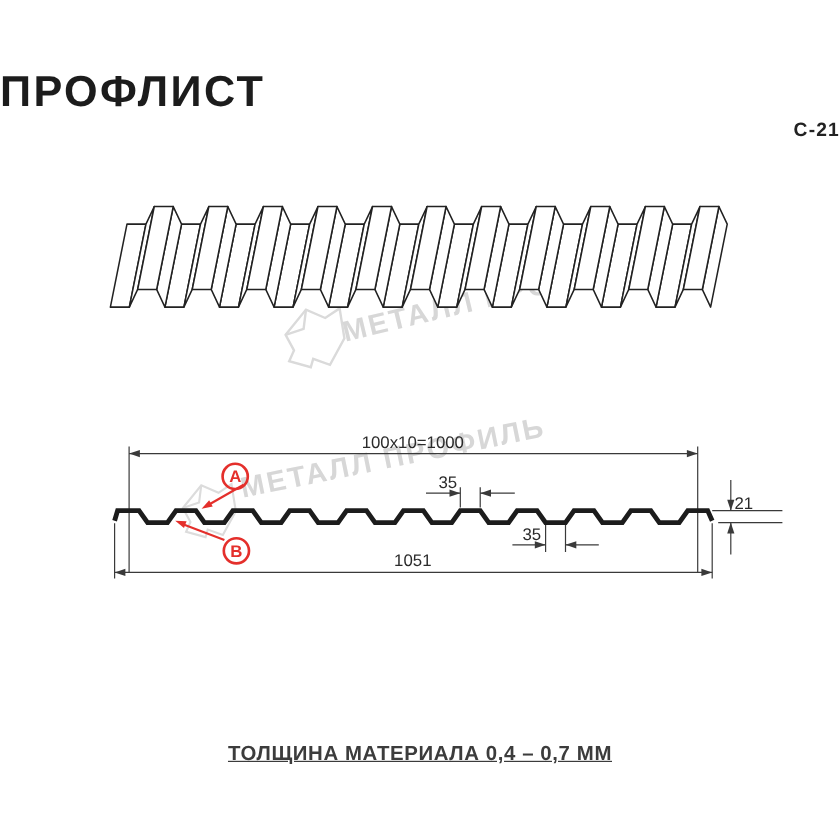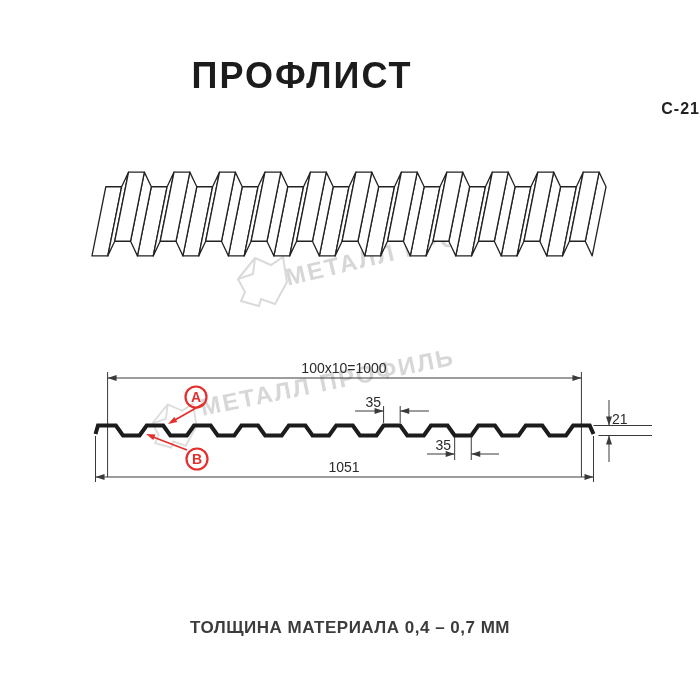--- a/index.html
+++ b/index.html
@@ -1,33 +1,33 @@
 <!DOCTYPE html>
 <html><head>
 <meta charset="utf-8">
 <style>
   html,body{margin:0;padding:0;}
   body{width:700px;height:700px;background:#ffffff;position:relative;overflow:hidden;
        font-family:"Liberation Sans","DejaVu Sans",sans-serif;}
   .abs{position:absolute;}
   
-  .title{left:0;top:55px;width:604px;text-align:center;font-size:36px;font-weight:800;
+  .title{left:0;top:55px;width:604px;text-align:left;font-size:36px;font-weight:800;
          letter-spacing:2px;color:#1c1c1c;}
   .subtitle{left:0;top:100px;width:700px;text-align:right;font-size:16px;font-weight:700;
             letter-spacing:1px;color:#222;}
   
   .wm{z-index:0;color:#d7d7d7;font-weight:700;font-size:24px;letter-spacing:2px;white-space:nowrap;}
   .wm1t{left:286px;top:264px;transform:rotate(-13.5deg);transform-origin:0 50%;}
   .wm2t{left:201px;top:394px;transform:rotate(-11.5deg);transform-origin:0 50%;}
   .wmlogo{z-index:0;}
   
   .iso{left:90px;top:170px;z-index:1;}
   .xsec{left:40px;top:350px;z-index:1;}
   .footer{left:0;top:618px;width:700px;text-align:center;font-size:17px;font-weight:700;
-          letter-spacing:0.5px;color:#3c3c3c;}
+          letter-spacing:0.5px;color:#3c3c3c;text-decoration:underline;}
   svg{display:block;}
   text.dim{font-family:"Liberation Sans","DejaVu Sans",sans-serif;font-size:14px;fill:#2b2b2b;}
   text.call{font-family:"Liberation Sans","DejaVu Sans",sans-serif;font-size:14px;font-weight:700;}
 </style>
 </head>
 <body>
 
 <div class="abs title">ПРОФЛИСТ</div>
 <div class="abs subtitle">С-21</div>
 

